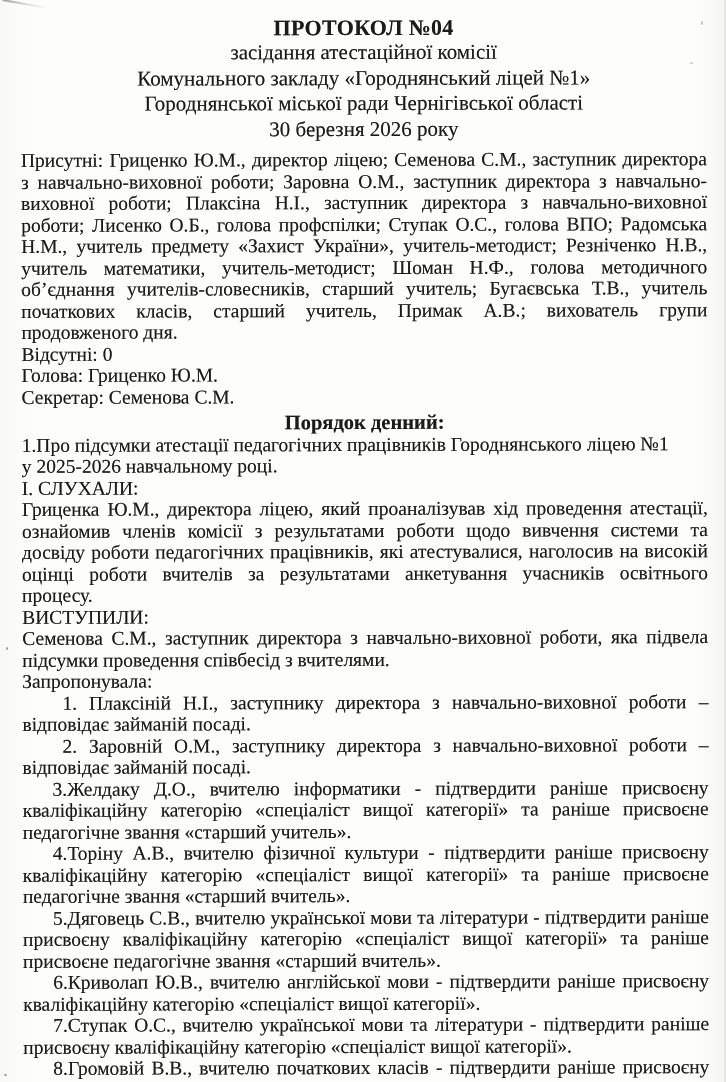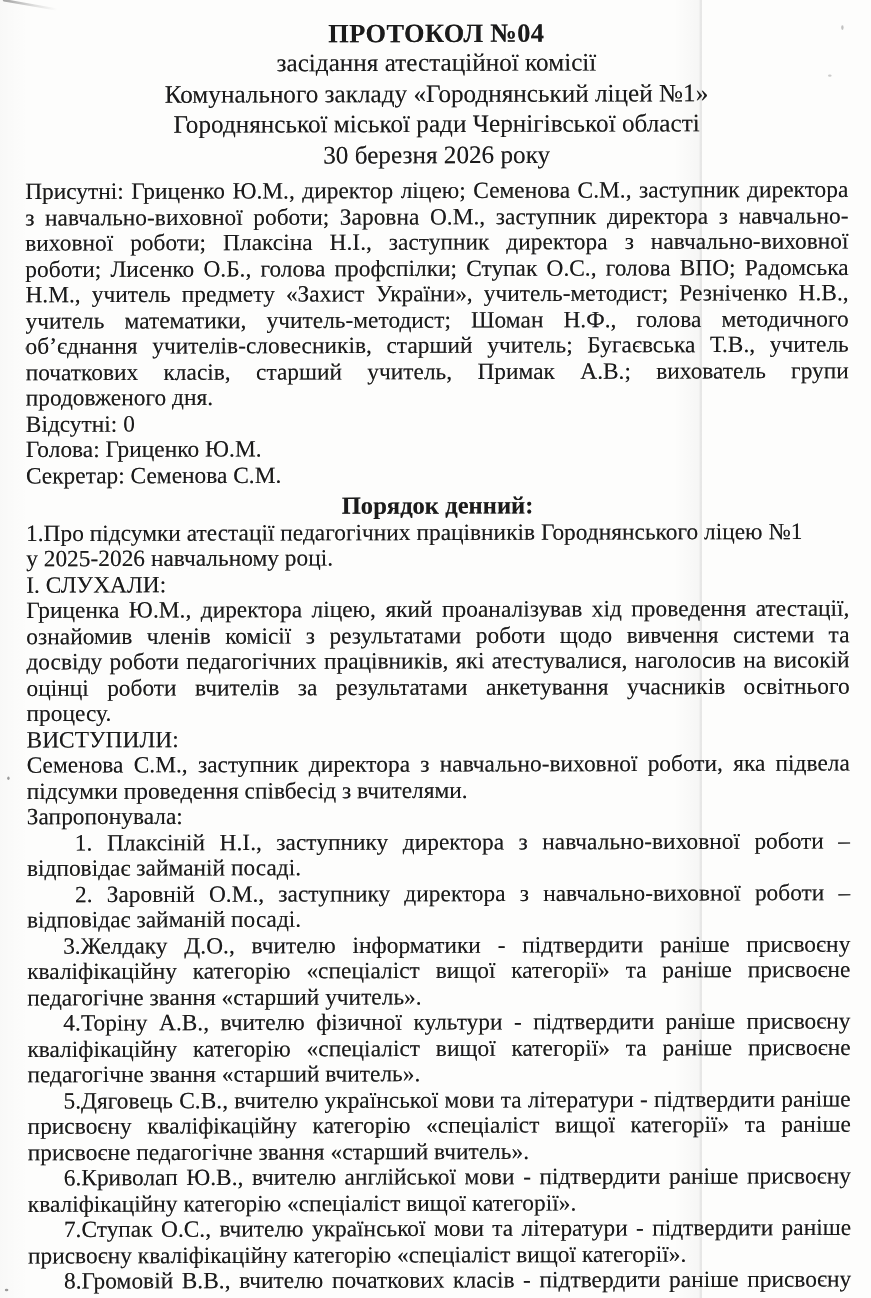--- a/index.html
+++ b/index.html
@@ -9,21 +9,21 @@
   body {
     width: 726px;
     height: 1082px;
     background: #fdfdfc;
     overflow: hidden;
     font-family: "Liberation Serif", serif;
     color: #1b1b1b;
   }
   .page {
     position: relative;
-    width: 585px;
+    width: 726px;
     height: 1082px;
     background:
       linear-gradient(90deg, rgba(0,0,0,0.018) 0%, rgba(0,0,0,0) 4%, rgba(0,0,0,0) 96%, rgba(0,0,0,0.03) 100%),
       #fdfdfc;
   }
   .content {
     position: absolute;
     left: 22px;
     top: 15px;
     width: 686px;

